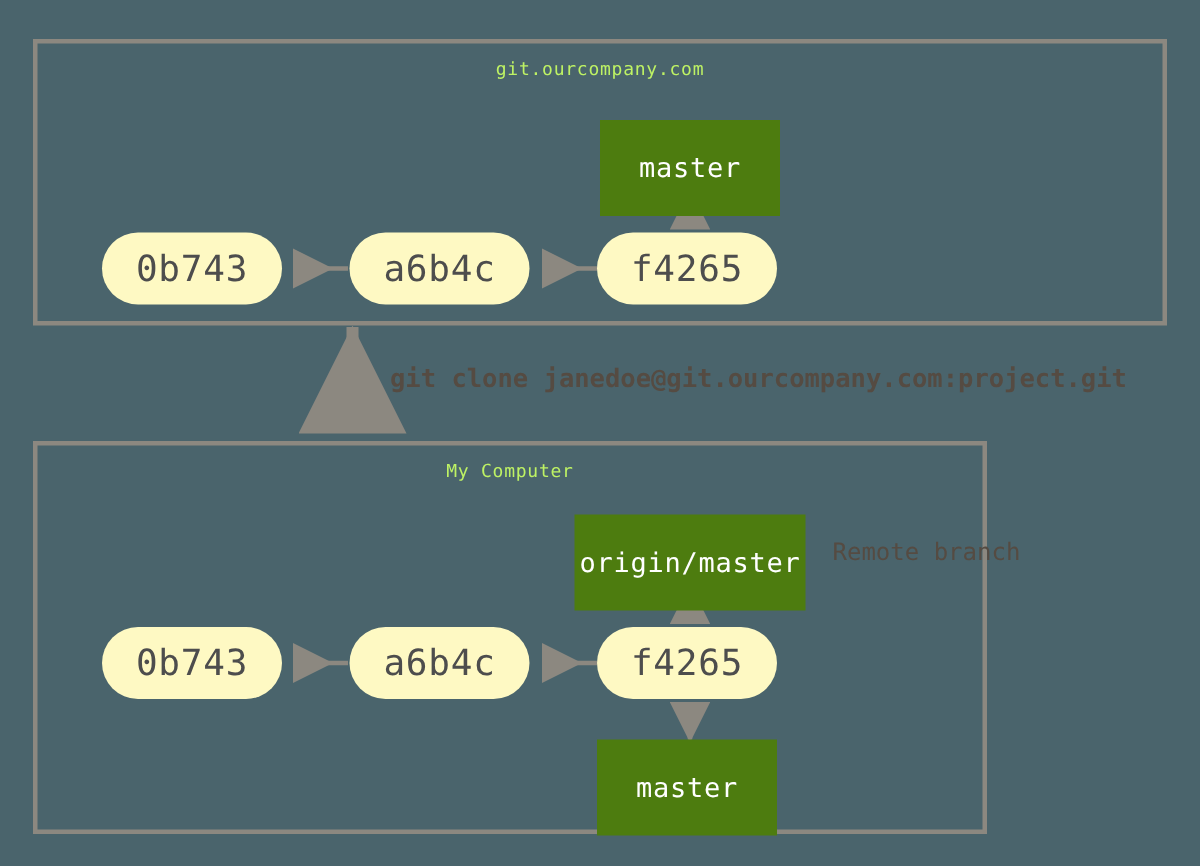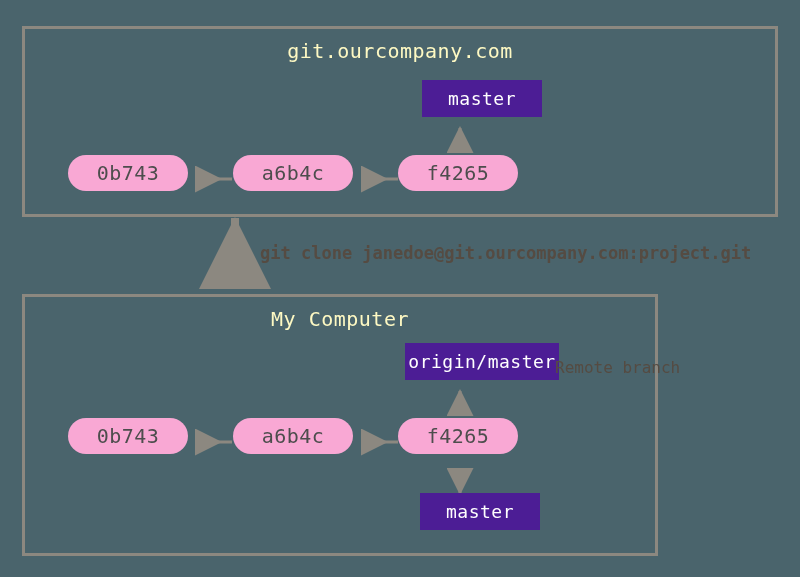--- a/index.html
+++ b/index.html
@@ -37,48 +37,47 @@
     top: 294px;
     width: 636px;
     height: 262px;
   }
   .panel-title {
     position: absolute;
     width: 100%;
     text-align: center;
     top: 10px;
     left: 0;
-    font-size: 20px;
-    color: #fef9c3;
+    font-size: 12px;
+    color: #bef264;
     letter-spacing: 0.5px;
     white-space: nowrap;
   }
   .commit {
     position: absolute;
-    height: 36px;
+    height: 48px;
     border-radius: 24px;
-    background: #f9a8d4;
+    background: #fef9c3;
     color: #4d4d4d;
-    font-size: 20px;
+    font-size: 24px;
     display: flex;
     align-items: center;
     justify-content: center;
     letter-spacing: 0.5px;
   }
   .branch {
     position: absolute;
-    background: #4c1d95;
+    background: #4d7c0f;
     color: #ffffff;
     font-size: 18px;
     display: flex;
     align-items: center;
     justify-content: center;
-    height: 37px;
+    height: 64px;
     letter-spacing: 0.5px;
-    margin-left: 22px;
   }
   .side-label {
     position: absolute;
     color: #554b42;
     font-size: 16px;
     white-space: nowrap;
     font-weight: normal;
   }
   .clone-label {
     position: absolute;

